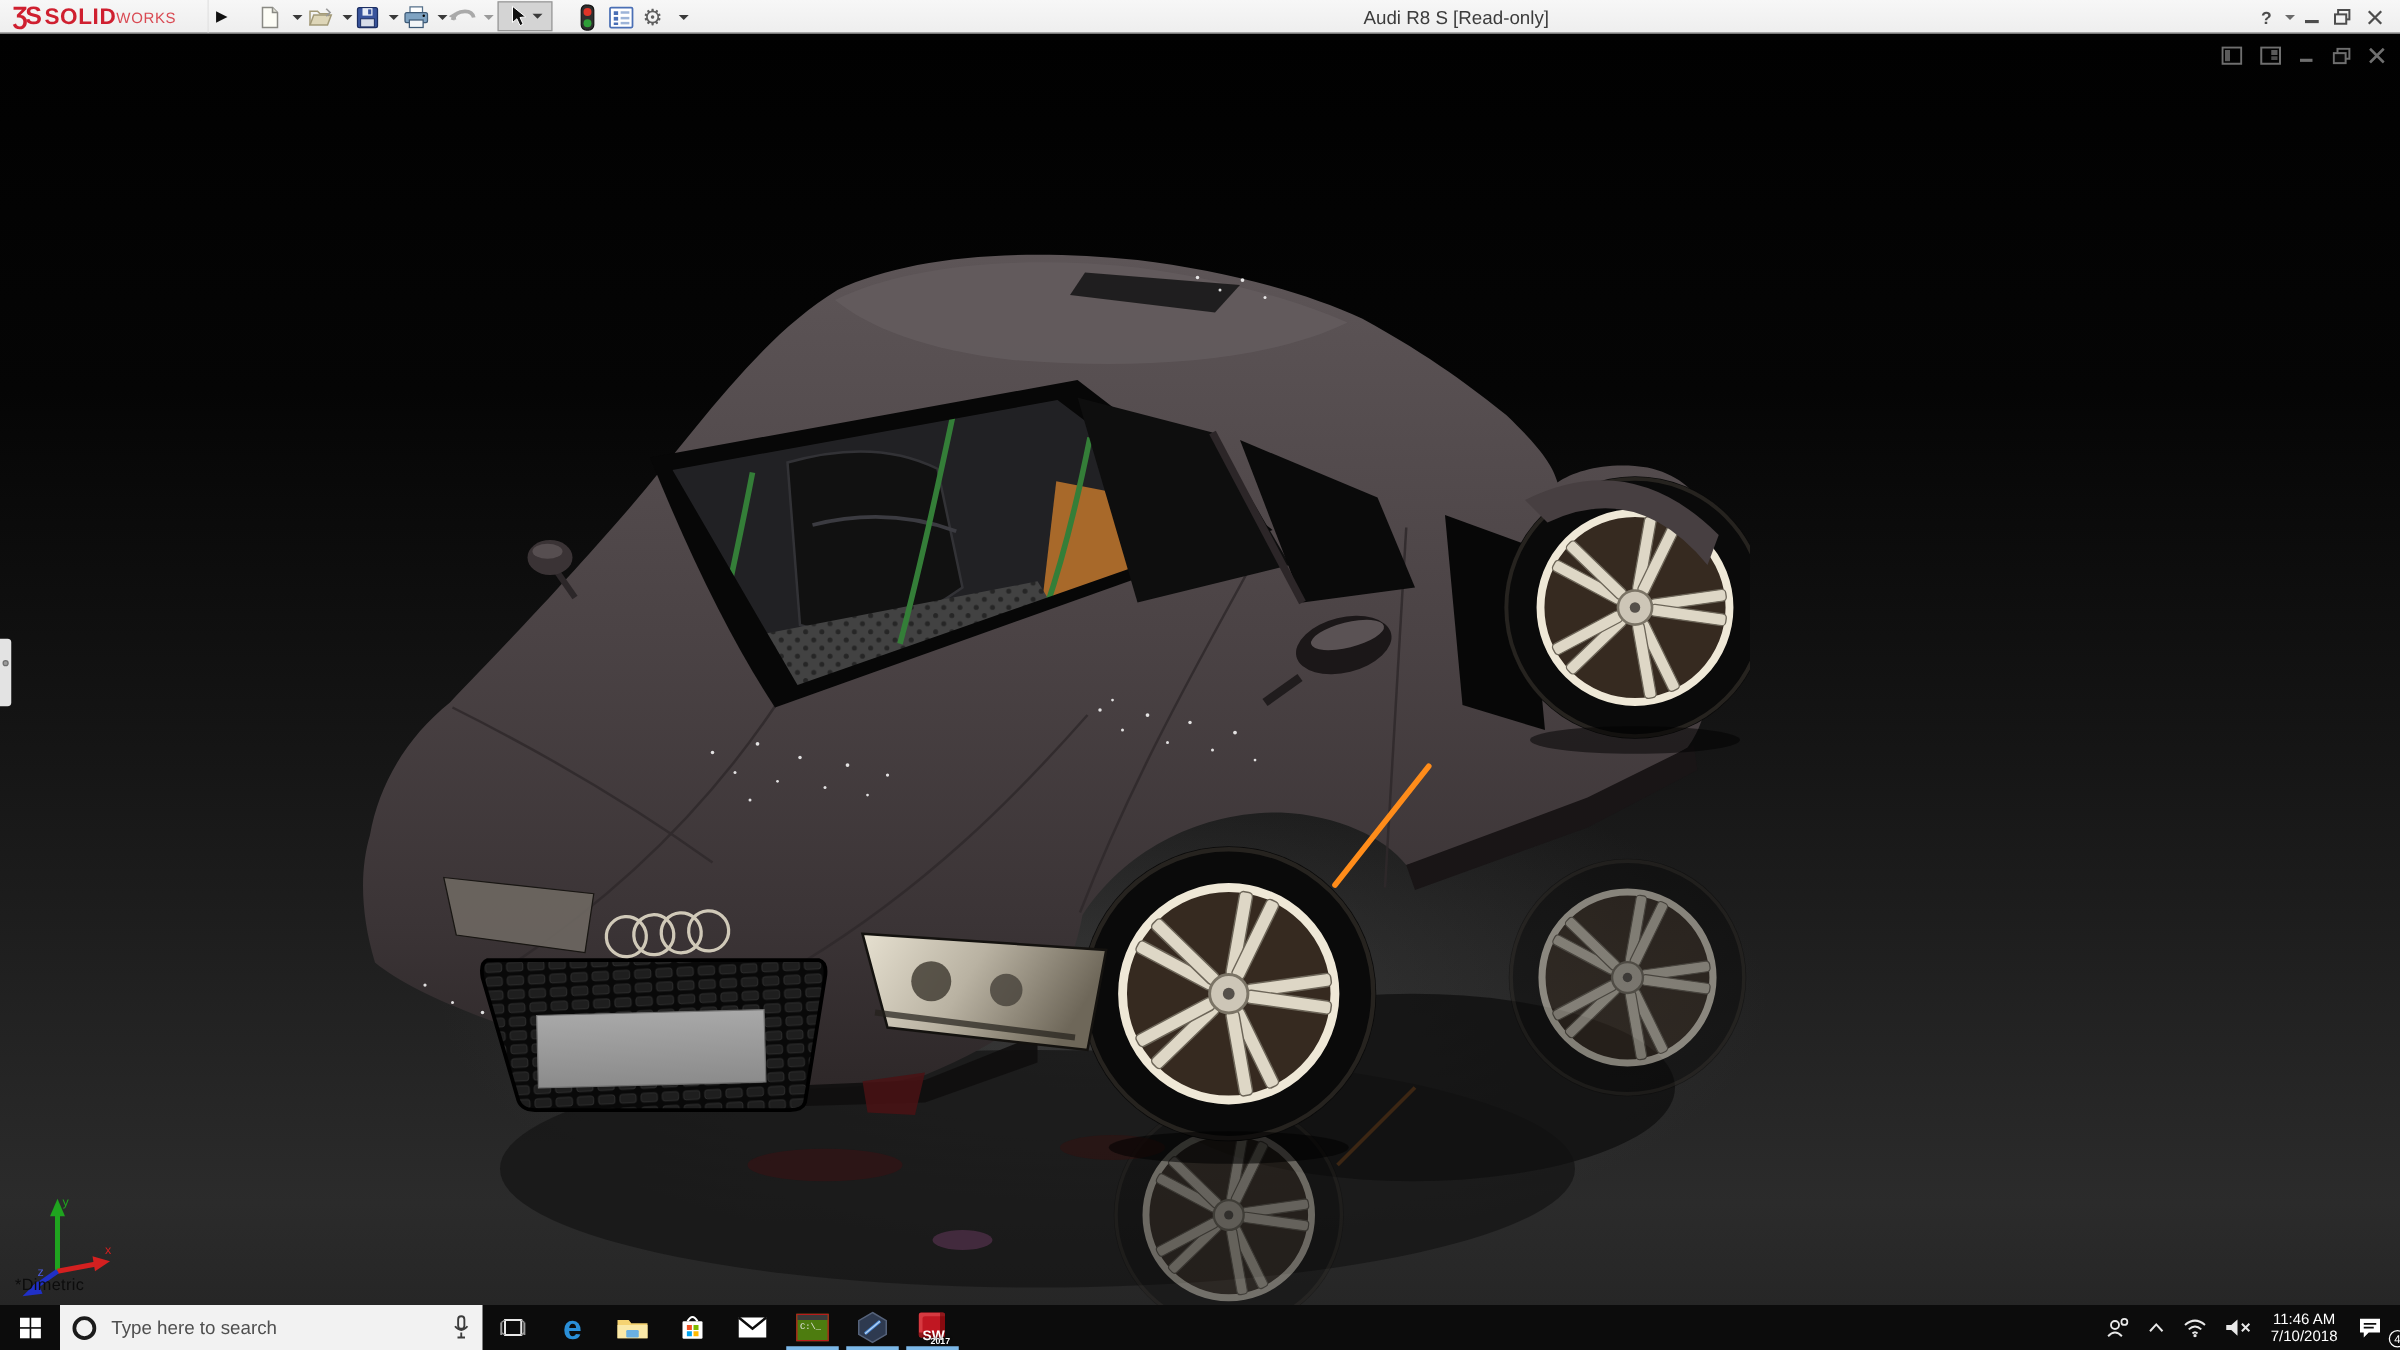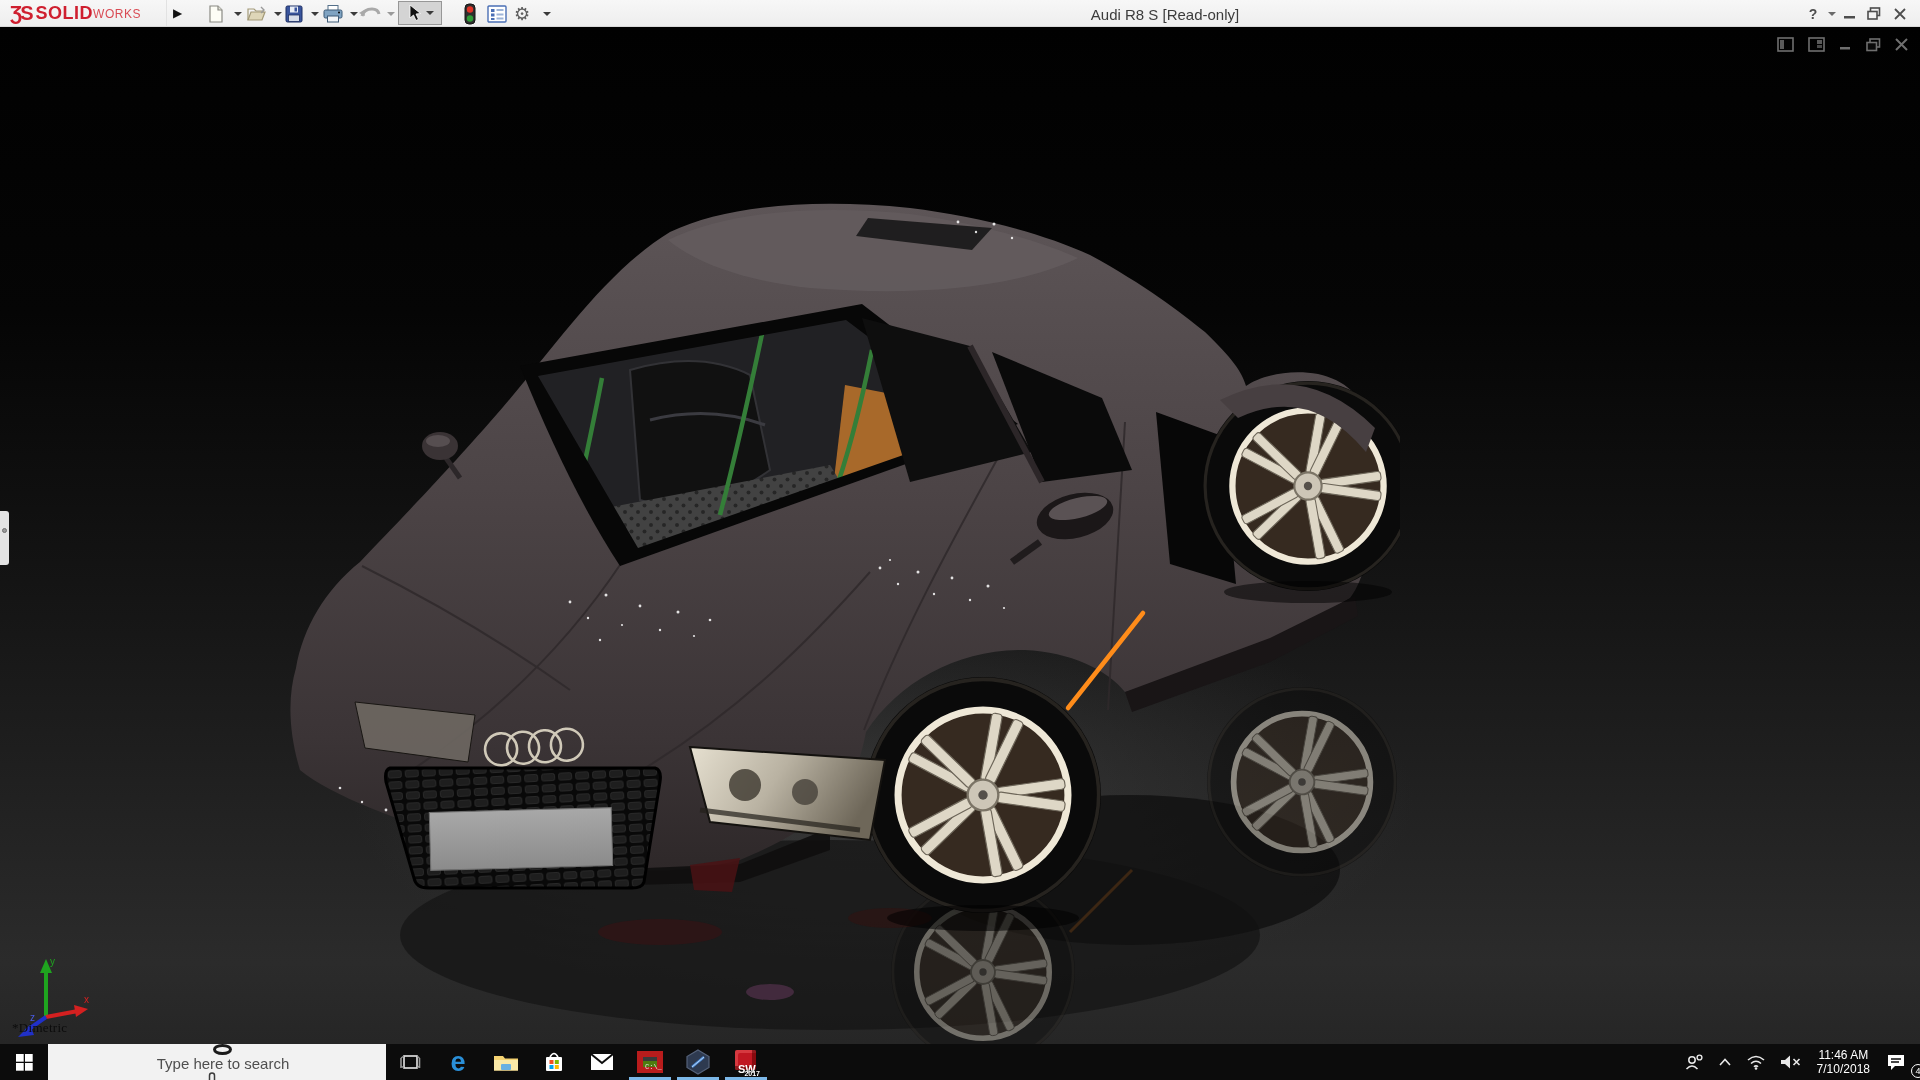--- a/index.html
+++ b/index.html
@@ -29,35 +29,35 @@
   .viewport { position:absolute; left:0; top:27px; width:1920px; height:1017px; overflow:hidden;
       background:
         radial-gradient(ellipse 760px 300px at 46% 76%, rgba(82,82,82,.45), rgba(0,0,0,0) 70%),
         linear-gradient(#010101 0%, #050505 28%, #161616 58%, #2b2b2b 92%, #262626 100%); }
   .doc-ctls { position:absolute; top:10px; right:12px; display:flex; gap:14px; align-items:center; }
   .doc-ctls svg { display:block; }
   .panel-tab { position:absolute; left:0; top:484px; width:9px; height:54px; background:#e3e3e3;
                border-radius:0 3px 3px 0; }
   .panel-tab .dot { position:absolute; left:2px; top:17px; width:5px; height:5px; border-radius:50%;
                     background:#9a9a9a; border:1px solid #6f6f6f; }
-  .view-label { position:absolute; left:12px; top:993px; font-size:13px; color:#0c0c0c; letter-spacing:.3px;font-family:Liberation Serif, serif; }
+  .view-label { position:absolute; left:12px; top:993px; font-size:13px; color:#0c0c0c; letter-spacing:.3px; }
   .car-svg { position:absolute; left:270px; top:143px; }
   .triad-svg { position:absolute; left:14px; top:928px; }
 
   
   .taskbar { position:absolute; left:0; top:1044px; width:1920px; height:36px; background:#0c0c0c;
              display:flex; align-items:stretch; }
   .tb-item { width:48px; height:36px; display:flex; align-items:center; justify-content:center; position:relative; }
   .start { width:48px; }
-  .searchbox { width:338px; background:#f2f2f2; display:flex; align-items:center; position:relative;flex-direction:column; }
+  .searchbox { width:338px; background:#f2f2f2; display:flex; align-items:center; position:relative; }
   .cortana-ring { width:19px; height:19px; border:3px solid #1b1b1b; border-radius:50%; margin-left:10px; }
   .search-text { margin-left:12px; font-size:15px; color:#4f4f4f; flex:1; }
   .mic { margin-right:10px; }
   .underline { position:absolute; left:3px; right:3px; bottom:0; height:3px; background:#7cb8e8; }
-  .cmd-icon { width:26px; height:22px; background:#4d7c0f; border:6px solid #b91c1c; position:relative; }
+  .cmd-icon { width:26px; height:22px; background:#4d7c0f; border:1px solid #b91c1c; position:relative; }
   .cmd-icon .bar { position:absolute; left:0; top:0; right:0; height:4px; background:#3a3a3a; }
   .cmd-icon .txt { position:absolute; left:2px; top:6px; font-size:7px; color:#e8e8e8;
                    font-family:"Liberation Mono", monospace; }
   .sw-icon { width:26px; height:26px; position:relative; }
   .sw-cube { position:absolute; left:2px; top:1px; width:21px; height:20px; background:#c01722;
              border-radius:2px; box-shadow:inset -4px -4px 0 rgba(90,0,0,.55), inset 3px 3px 0 rgba(255,120,120,.35); }
   .sw-letters { position:absolute; left:5px; top:14px; font-size:11px; font-weight:bold; color:#fff; letter-spacing:0px; }
   .sw-year { position:absolute; right:-1px; bottom:-2px; font-size:7px; font-weight:bold; color:#fff;
              text-shadow:0 0 2px #000; }
   .hex-icon { width:26px; height:26px; display:flex; align-items:center; justify-content:center; }

